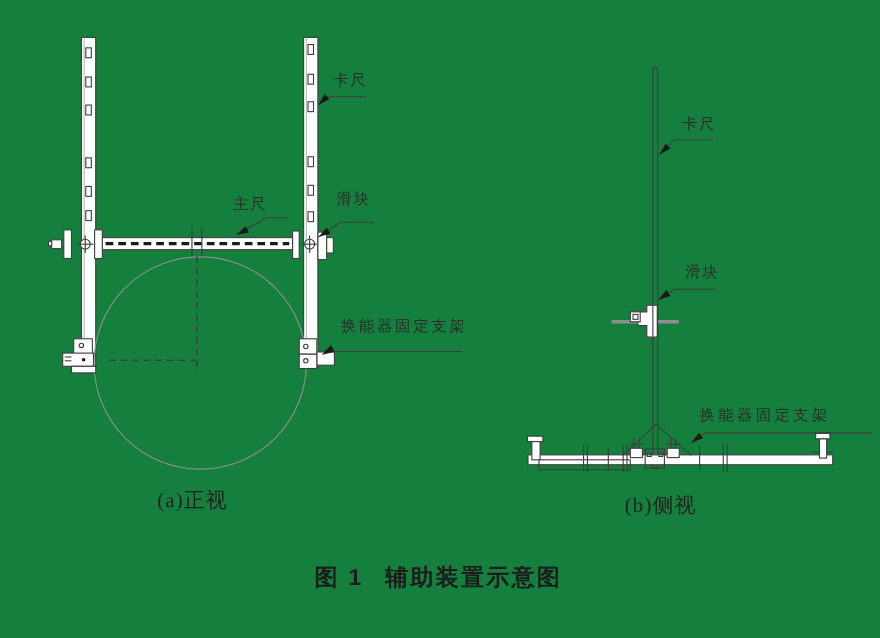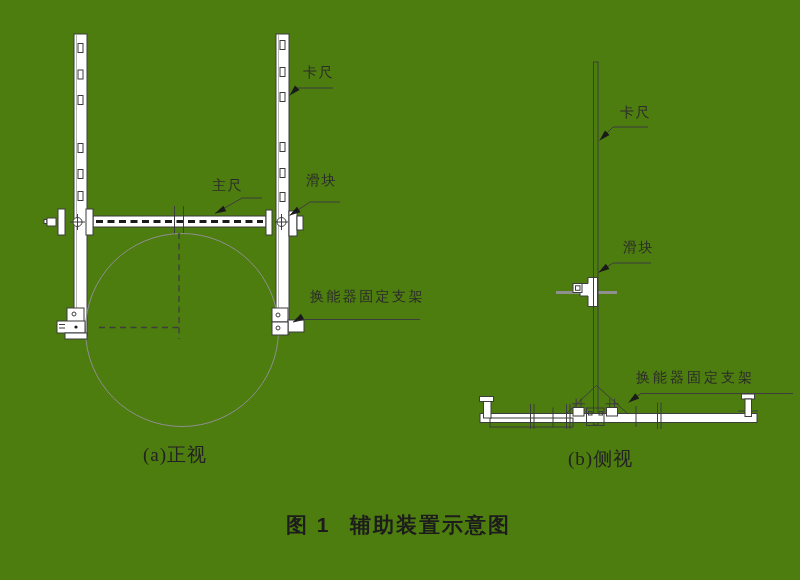--- a/index.html
+++ b/index.html
@@ -1,16 +1,16 @@
 <!DOCTYPE html>
 <html><head>
 <meta charset="utf-8">
 <style>
   html,body{margin:0;padding:0;background:#ffffff;}
-  #page{position:relative;width:800px;height:580px;background:#4d7c0f;overflow:hidden;
+  #page{position:relative;width:800px;height:580px;background:#15803d;overflow:hidden;
         font-family:"Liberation Serif", serif;}
   svg{display:block;}
   .ln{stroke:#3d3d3d;stroke-width:1;fill:none;}
   .lnw{stroke:#3d3d3d;stroke-width:1;fill:#ffffff;}
   .thin{stroke:#9a9a9a;stroke-width:0.7;fill:none;}
   .lbl{font-family:"Liberation Serif", serif;font-size:14px;fill:#2b2b2b;letter-spacing:1.5px;}
   .lbl-wide{letter-spacing:2.4px;}
   .lbl-wide2{letter-spacing:3px;}
   .cap{font-family:"Liberation Serif", serif;font-size:19px;fill:#222222;letter-spacing:1px;}
   .maincap{font-family:"Liberation Sans", sans-serif;font-size:21px;font-weight:bold;

